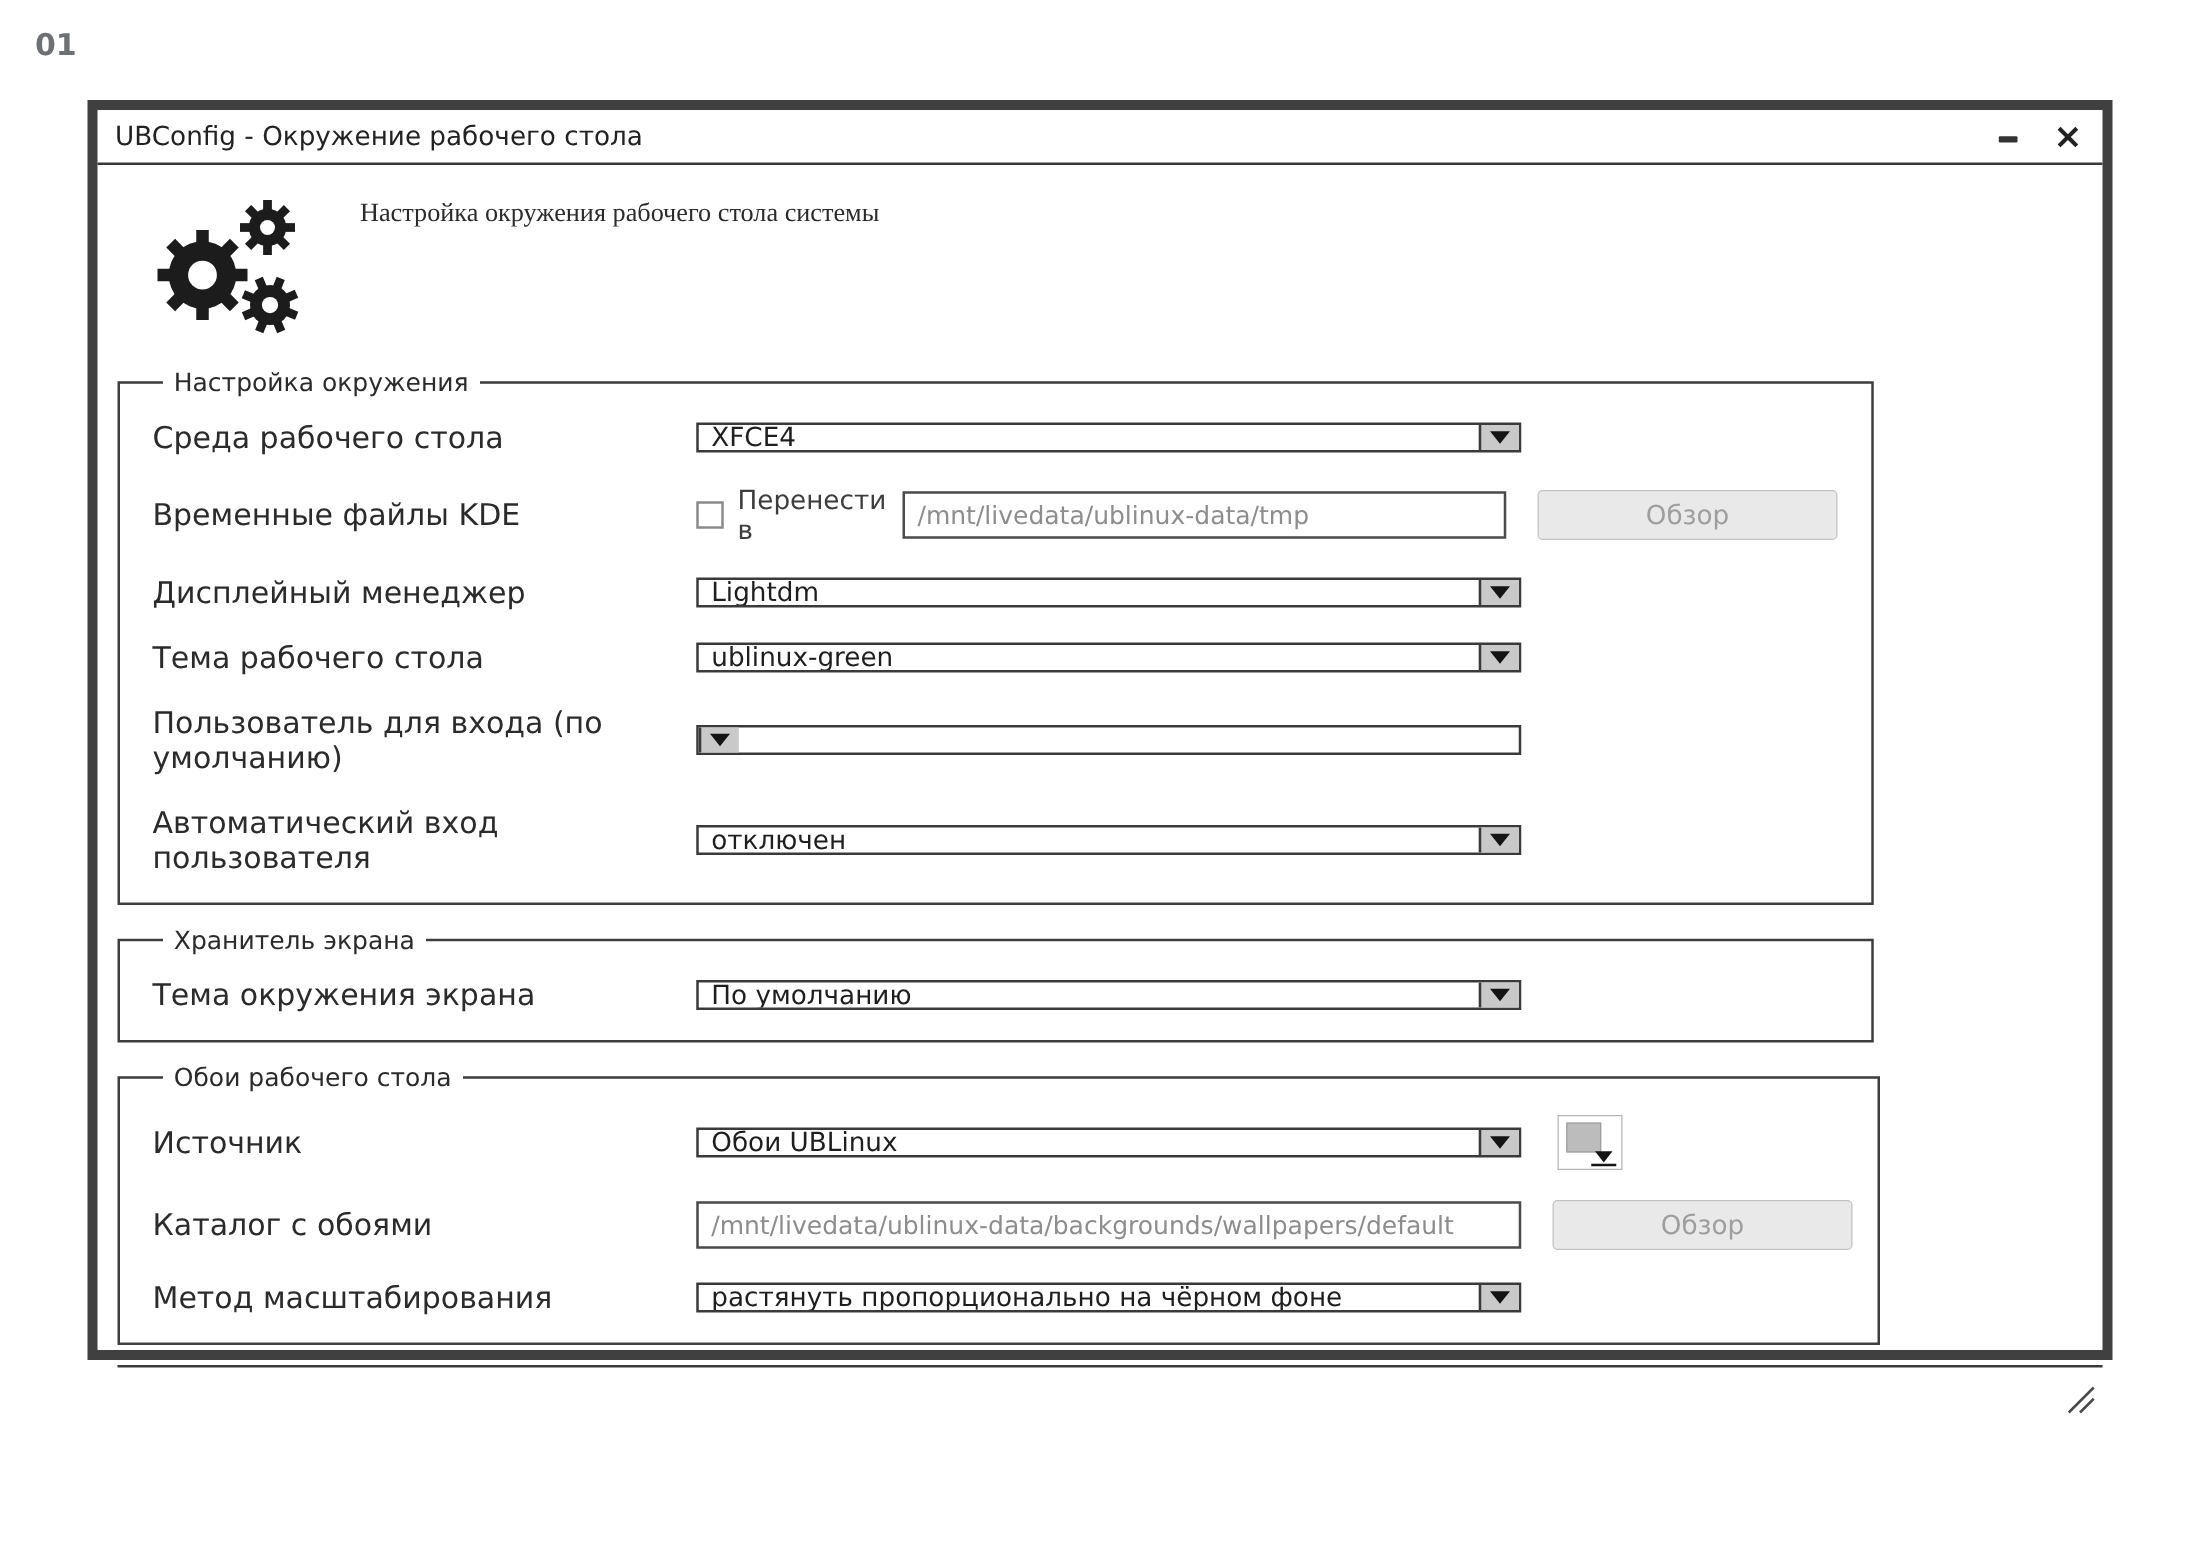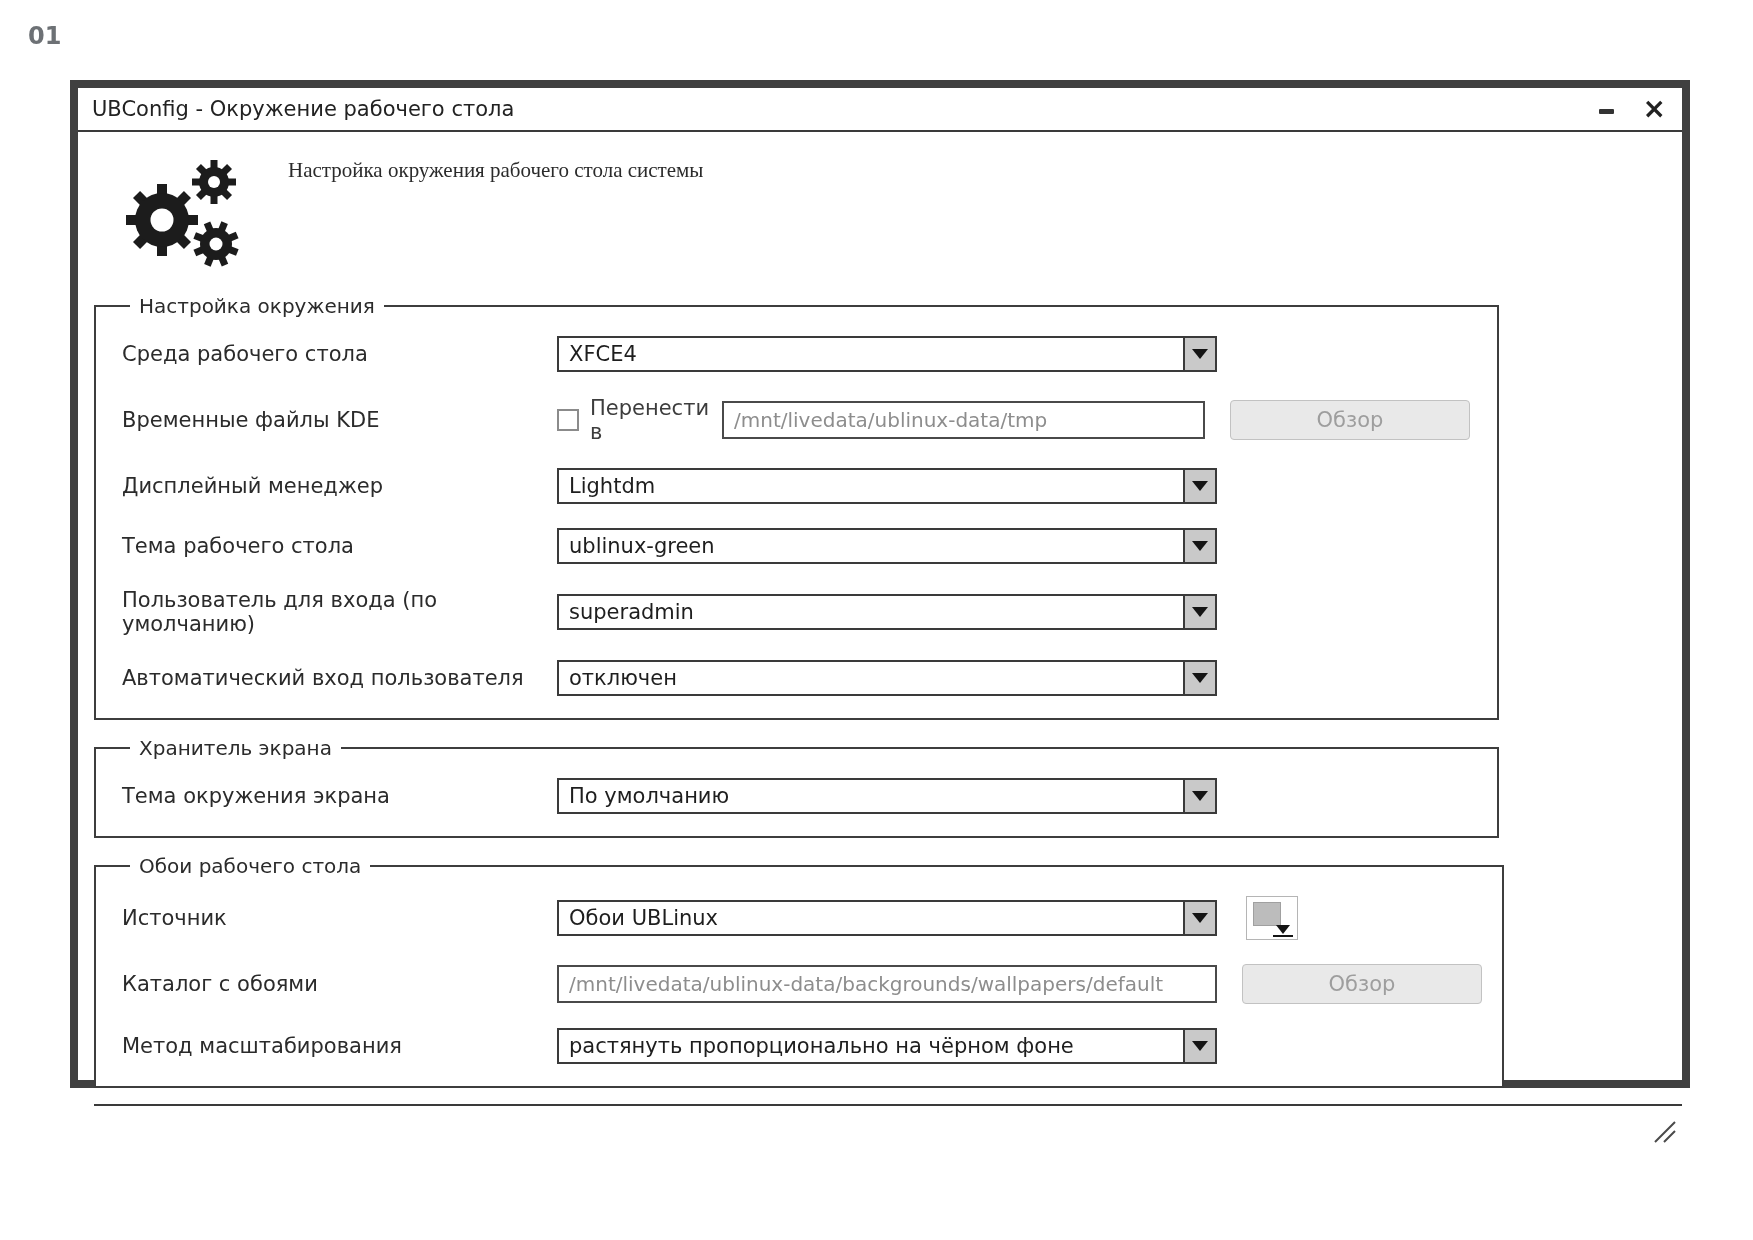--- a/index.html
+++ b/index.html
@@ -56,23 +56,23 @@
     padding: 4px 20px 22px 26px;
     margin-bottom: 16px;
     background: #fff;
   }
   fieldset.group legend {
     font-size: 20px; color: #2b2b2b;
     padding: 0 9px; margin-left: 8px;
   }
   .row { display: flex; align-items: center; margin-top: 24px; }
   .row:first-of-type { margin-top: 14px; }
-  .row-label { width: 435px; flex-shrink: 0; font-size: 21px; color: #2b2b2b; padding-right: 6px; }
+  .row-label { width: 435px; flex-shrink: 0; font-size: 24px; color: #2b2b2b; padding-right: 6px; }
   .combo {
-    width: 660px; height: 36px;
+    width: 660px; height: 24px;
     border: 2px solid #3a3a3a;
     display: flex; align-items: stretch; background: #fff;
   }
   .combo-text {
     flex: 1; display: flex; align-items: center;
     padding: 0 10px; font-size: 21px; color: #1e1e1e;
     white-space: nowrap; overflow: hidden;
   }
   .combo-btn {
     width: 32px; background: #c9c9c9;
@@ -233,21 +233,20 @@
           <div class="combo-text">ublinux-green</div>
           <div class="combo-btn">
               <span class="tri-down"></span>
             </div>
         </div>
       </div>
 
       <div class="row">
         <div class="row-label">Пользователь для входа (по умолчанию)</div>
         <div class="combo">
-          <div class="combo-text">superadmin</div>
           <div class="combo-btn">
               <span class="tri-down"></span>
             </div>
         </div>
       </div>
 
       <div class="row">
         <div class="row-label">Автоматический вход пользователя</div>
         <div class="combo">
           <div class="combo-text">отключен</div>

